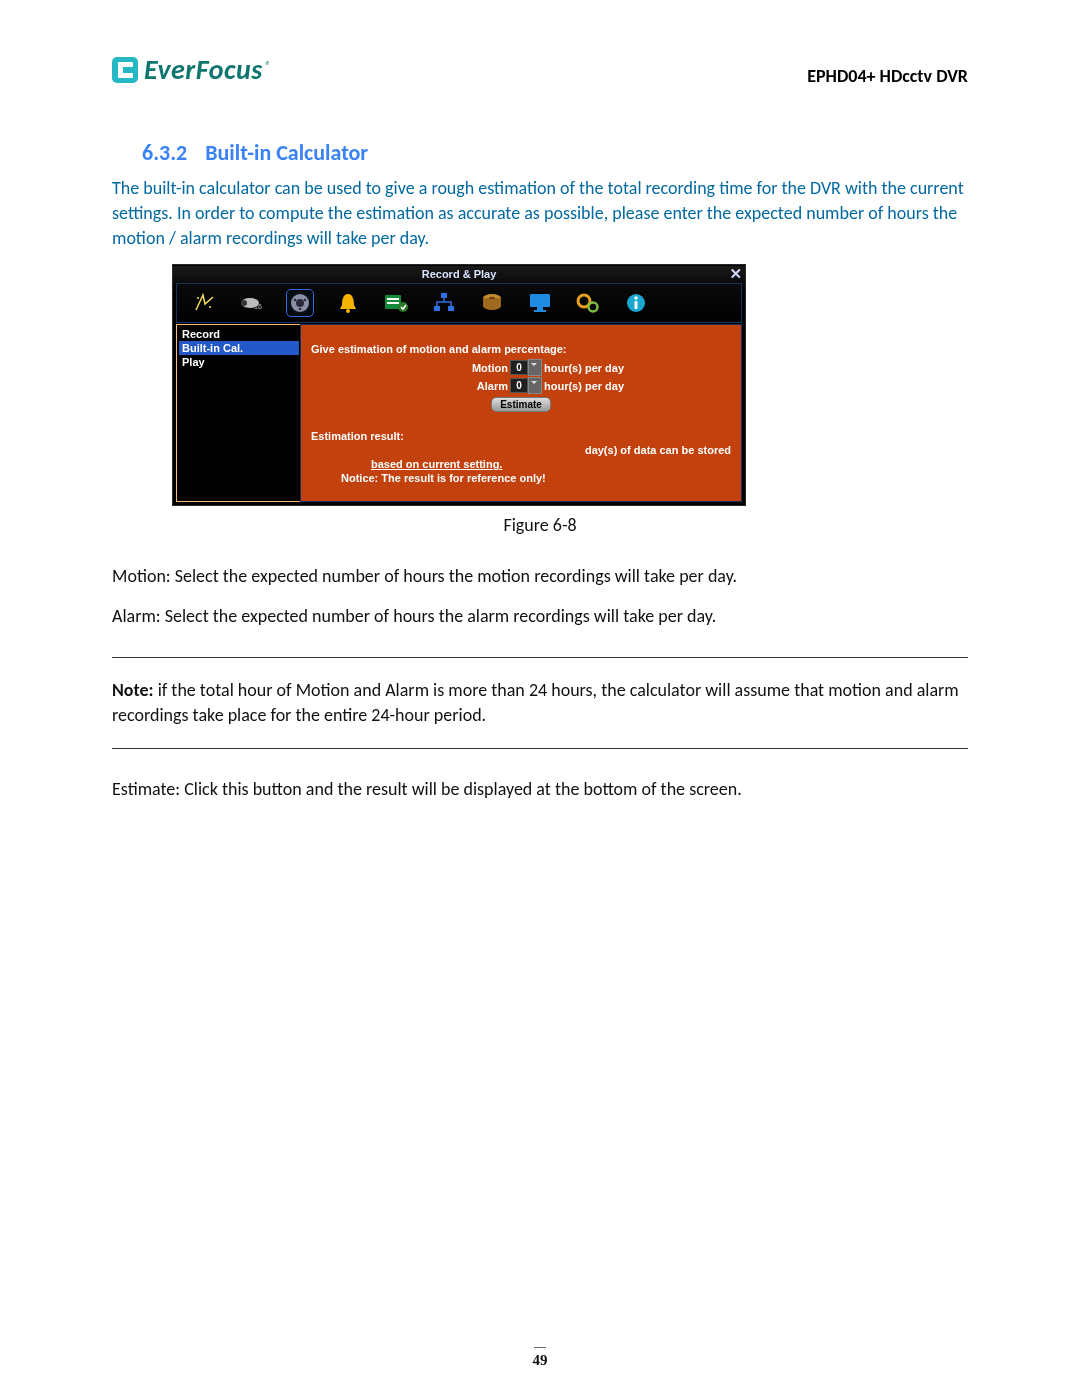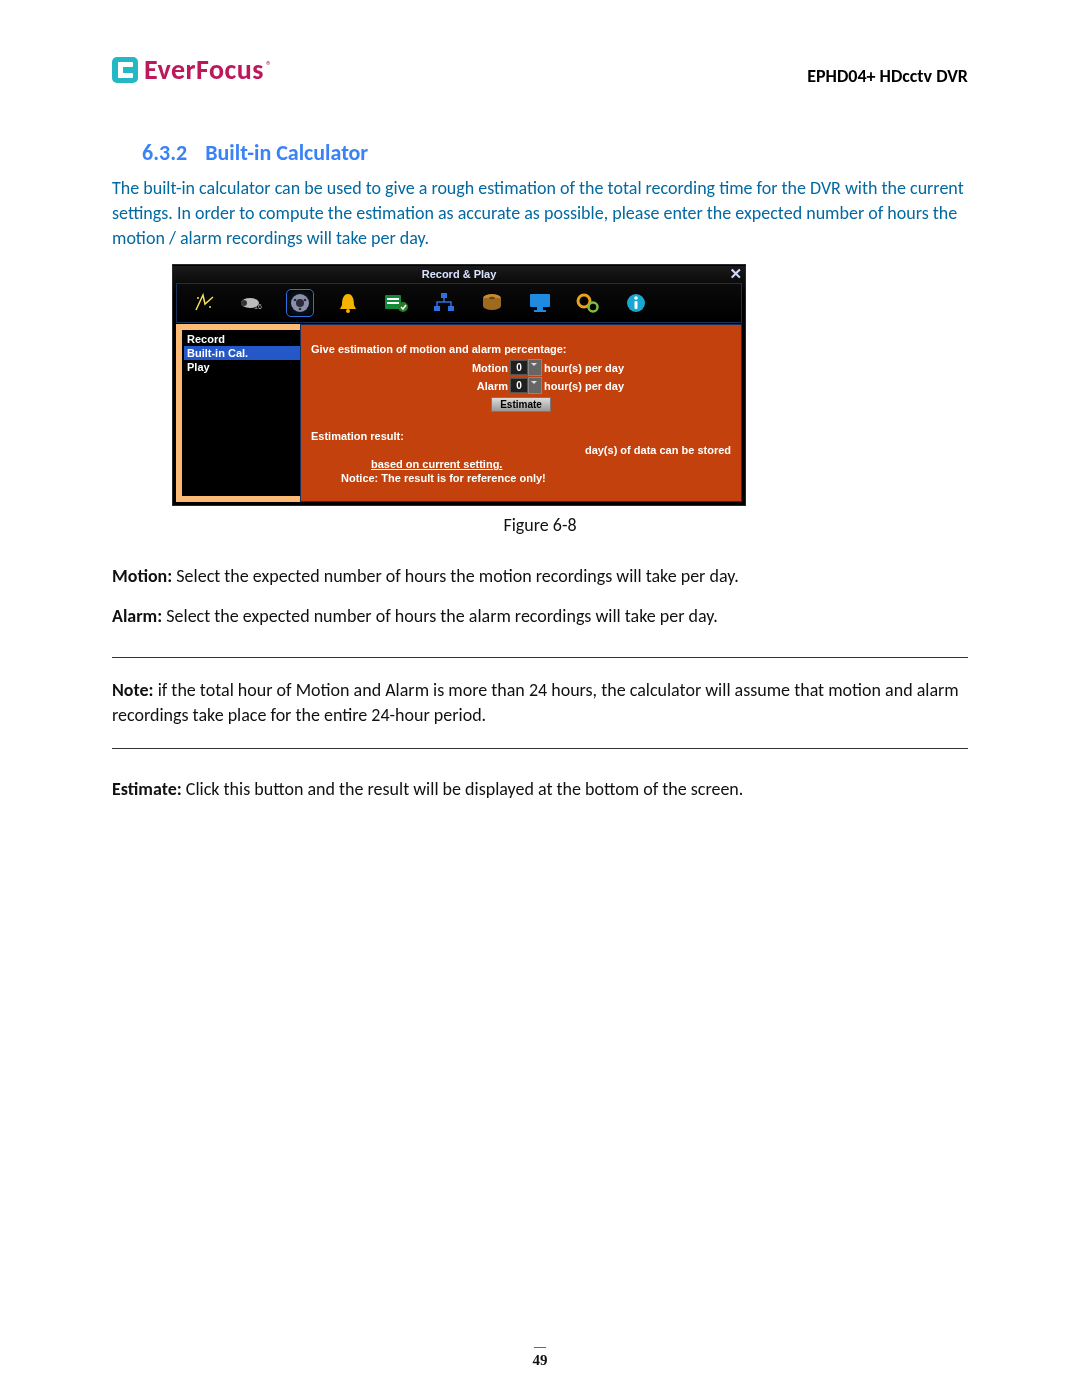--- a/index.html
+++ b/index.html
@@ -1,53 +1,53 @@
 <!DOCTYPE html>
 <html><head>
 <meta charset="utf-8">
 <style>
   html,body{margin:0;padding:0;background:#fff;}
   body{width:1080px;height:1397px;font-family:"Calibri","Segoe UI",Arial,sans-serif;color:#111;position:relative;}
   .page{padding:52px 112px 0 112px;}
   .hdr{display:flex;justify-content:space-between;align-items:flex-end;margin-bottom:52px;}
   .logo{display:flex;align-items:center;gap:6px;}
   .logo-mark{width:26px;height:26px;}
-  .logo-text{font-size:28px;font-weight:700;letter-spacing:0.5px;color:#be185d;}
+  .logo-text{font-size:28px;font-weight:700;letter-spacing:0.5px;color:#0f766e;font-style:italic;}
   .logo-text sup{font-size:12px;font-weight:400;margin-left:2px;}
   .prod{font-size:18px;font-weight:700;color:#000;}
   .sec-title{font-size:22px;font-weight:700;color:#3b82f6;margin:0 0 10px 30px;}
   .sec-title .num{margin-right:18px;}
   .para{font-size:18px;line-height:1.38;margin:0 0 14px 0;color:#0369a1;}
   .fig-caption{text-align:center;font-size:18px;margin:8px 0 28px 0;}
   .def{font-size:18px;line-height:1.4;margin:14px 0;}
-  .def b{font-weight:700;}
+  .def b{font-weight:400;}
   .rule{border:0;border-top:1.5px solid #333;margin:28px 0 12px 0;}
   .rule2{border:0;border-top:1.5px solid #333;margin:10px 0 28px 0;}
   .note{font-size:18px;line-height:1.4;padding:2px 0;}
   .pgnum{position:absolute;left:0;right:0;bottom:28px;text-align:center;font-family:"Times New Roman",serif;font-size:15px;}
   .pgnum .dash{display:block;font-size:12px;line-height:1;}
   
   .shot{width:572px;height:240px;margin:8px 0 0 60px;background:#000;border:1px solid #2a2a2a;position:relative;font-family:Arial,sans-serif;}
   .shot-title{position:absolute;top:1px;left:0;right:0;height:28px;background:linear-gradient(#1a1a1a,#000);color:#d8e3ff;font-size:11px;font-weight:700;text-align:center;line-height:16px;}
   .shot-close{position:absolute;right:3px;top:0px;font-size:15px;color:#cfd6ff;font-weight:700;cursor:default;}
   .shot-tabs{position:absolute;top:18px;left:3px;right:3px;height:38px;background:linear-gradient(#0a0a0a,#000);border:1px solid #17315a;display:flex;align-items:center;gap:22px;padding:0 14px;}
   .tab-ico{width:26px;height:26px;display:flex;align-items:center;justify-content:center;border-radius:4px;}
   .tab-ico.sel{outline:1px solid #2f6fe0;background:radial-gradient(circle,#123,#000);}
-  .shot-side{position:absolute;left:3px;top:59px;width:120px;bottom:3px;border:6px solid #fdba74;background:#000;padding:2px 2px;}
+  .shot-side{position:absolute;left:3px;top:59px;width:120px;bottom:3px;border:1px solid #fdba74;background:#000;padding:2px 2px;}
   .side-item{font-size:11px;font-weight:700;color:#fff;padding:0 3px;line-height:14px;white-space:nowrap;}
   .side-item.sel{background:#2457c8;color:#fff;}
   .shot-main{position:absolute;left:127px;right:3px;top:59px;bottom:3px;border:1px solid #17315a;background:#c2410c;color:#fff;font-size:11px;padding:18px 10px 6px 10px;}
   .shot-main .row{display:flex;align-items:center;justify-content:center;gap:2px;margin:1px 0;font-weight:700;}
   .lbl-left{width:130px;text-align:right;}
   .spin{display:inline-flex;align-items:center;}
   .spin-val{background:#202020;color:#fff;border:1px solid #555;width:16px;height:13px;line-height:13px;text-align:center;font-size:10px;}
   .spin-btn{width:12px;height:15px;background:#666;display:inline-block;border:1px solid #888;position:relative;}
   .spin-btn::before{content:"";position:absolute;left:2px;top:3px;border-left:3px solid transparent;border-right:3px solid transparent;border-top:3px solid #ddd;}
   .unit{width:120px;text-align:left;}
-  .est-btn{display:inline-block;background:linear-gradient(#ddd,#999);color:#000;font-size:10px;font-weight:700;padding:1px 8px;border:1px solid #777;border-radius:0;margin-top:2px;}
+  .est-btn{display:inline-block;background:linear-gradient(#ddd,#999);color:#000;font-size:10px;font-weight:700;padding:1px 8px;border:1px solid #777;border-radius:5px;margin-top:2px;}
   .sec2{margin-top:18px;font-weight:700;}
   .sec2 .line{margin:2px 0;}
 </style>
 </head>
 <body>
 
 <div class="page">
   <div class="hdr">
     <div class="logo">
       <svg class="logo-mark" viewBox="0 0 26 26">

